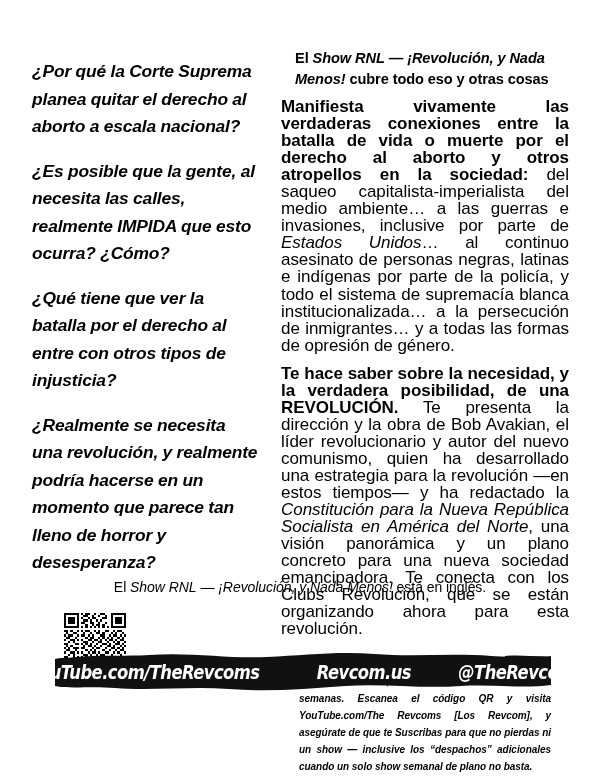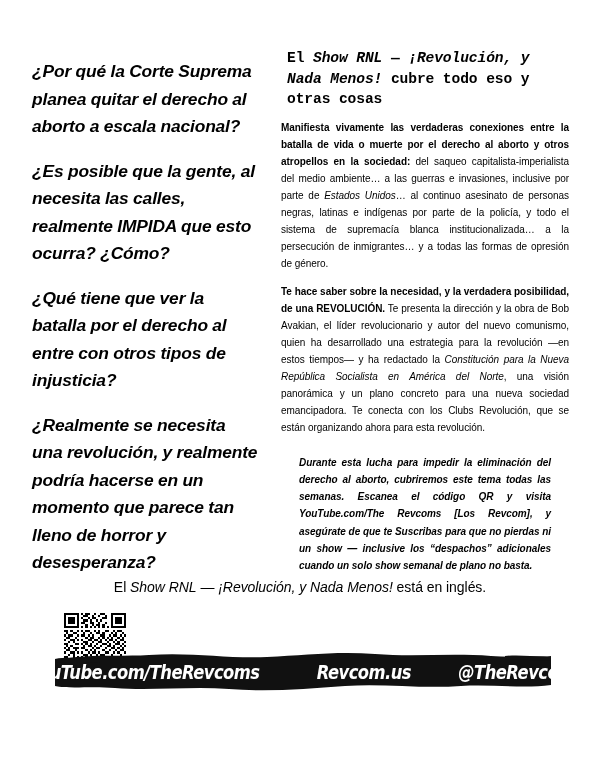--- a/index.html
+++ b/index.html
@@ -56,28 +56,27 @@
     text-align: left;
     word-spacing: -0.2px;
   }
   .question:last-child { margin-bottom: 15px; }
 
   
   .rc-heading {
     font-weight: bold;
     font-size: 14.6px;
     line-height: 20.5px;
-    margin: 0 0 9px 6px;
+    margin: 0 0 9px 14px;
     letter-spacing: -0.1px;
-    font-family: Liberation Mono, monospace;
   }
   .rc-heading i { font-style: italic; }
 
   .rc-para {
-    font-size: 10px;
+    font-size: 17px;
     line-height: 17.05px;
     margin: 0 0 11px 0;
     text-align: justify;
     letter-spacing: -0.05px;
   }
   .rc-para b { font-weight: bold; }
   .rc-para i { font-style: italic; }
 
   .rc-para-emph {
     font-size: 10px;

